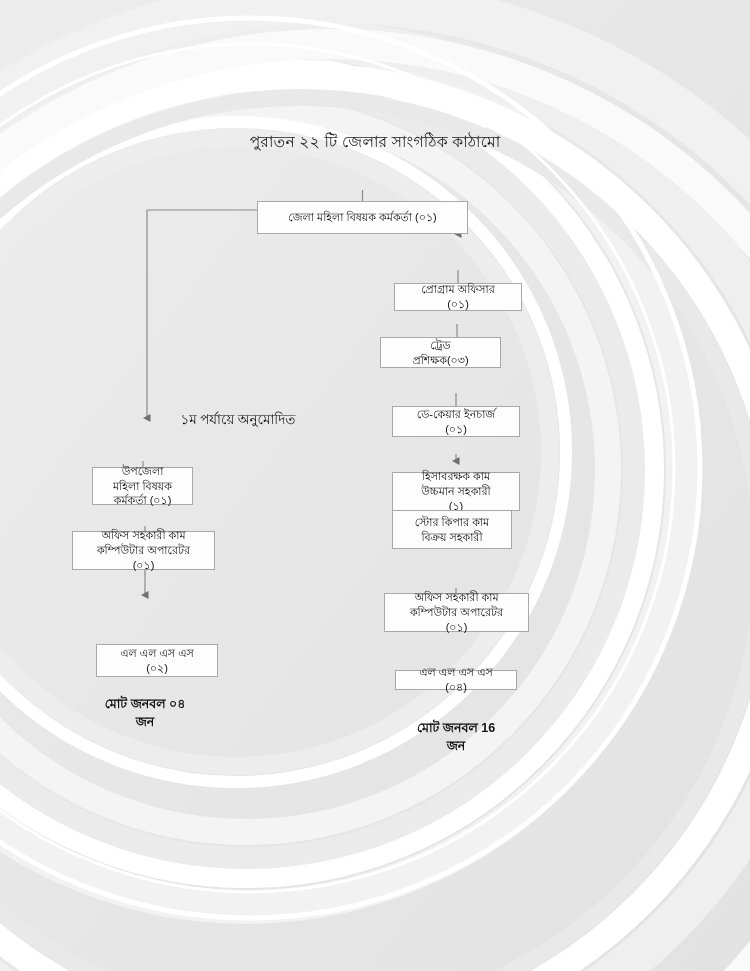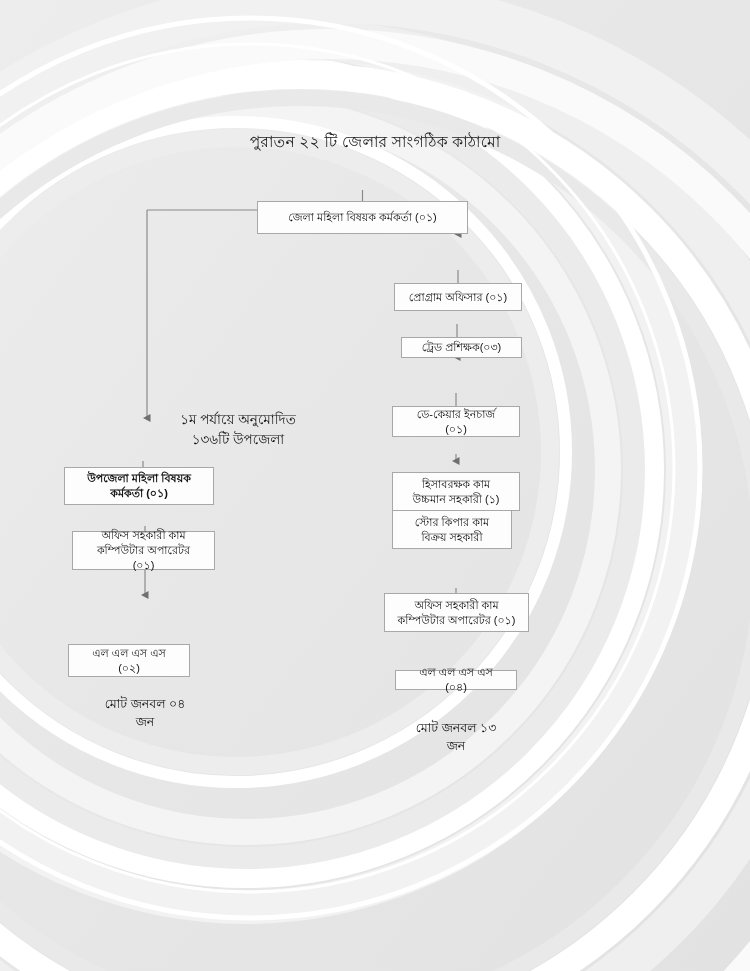--- a/index.html
+++ b/index.html
@@ -57,36 +57,37 @@
     box-sizing: border-box;
     background: #fdfdfd;
     border: 1px solid #a8a8a8;
     color: #111;
     font-size: 11px;
     line-height: 1.35;
     display: flex;
     align-items: center;
     justify-content: center;
     text-align: center;
-    padding: 2px 12px;
+    padding: 2px 20px;
   }
 
   .freetext {
     position: absolute;
     box-sizing: border-box;
     color: #111;
     text-align: center;
     line-height: 1.45;
     font-size: 13px;
   }
   .freetext.note {
     font-size: 13.5px;
   }
   .freetext.total {
     font-size: 12.5px;
+    font-weight: bold;
   }
 </style>
 </head>
 <body>
 
 <svg id="bg-swirl" viewBox="0 0 750 971" preserveAspectRatio="none" aria-hidden="true">
   <defs>
     <linearGradient id="gbase" x1="0" y1="0" x2="1" y2="1">
       <stop offset="0%" stop-color="#ededed"></stop>
       <stop offset="45%" stop-color="#e7e7e7"></stop>
@@ -148,48 +149,47 @@
     <path d="M456,588 L456,621" marker-end="url(#arrow)"></path>
   </g>
 </svg>
 
 <div id="chart-layer">
 
   <div class="title">পুরাতন ২২ টি জেলার সাংগঠিক কাঠামো</div>
 
   <div class="node" style="left:257px;top:157px;width:211px;height:33px;">জেলা মহিলা বিষয়ক কর্মকর্তা (০১)</div>
 
-  <div class="node" style="left:64px;top:423px;width:150px;height:38px;font-weight:bold;">উপজেলা মহিলা বিষয়ক কর্মকর্তা (০১)</div>
+  <div class="node" style="left:92px;top:423px;width:101px;height:38px;">উপজেলা মহিলা বিষয়ক কর্মকর্তা (০১)</div>
 
   <div class="node" style="left:72px;top:487px;width:143px;height:39px;">অফিস সহকারী কাম কম্পিউটার অপারেটর (০১)</div>
 
-  <div class="node" style="left:68px;top:600px;width:122px;height:33px;">এল এল এস এস (০২)</div>
+  <div class="node" style="left:96px;top:600px;width:122px;height:33px;">এল এল এস এস (০২)</div>
 
   <div class="node" style="left:394px;top:239px;width:128px;height:28px;">প্রোগ্রাম অফিসার (০১)</div>
 
-  <div class="node" style="left:401px;top:293px;width:121px;height:21px;">ট্রেড প্রশিক্ষক(০৩)</div>
+  <div class="node" style="left:380px;top:293px;width:121px;height:31px;">ট্রেড প্রশিক্ষক(০৩)</div>
 
   <div class="node" style="left:392px;top:362px;width:128px;height:31px;">ডে-কেয়ার ইনচার্জ (০১)</div>
 
   <div class="node" style="left:392px;top:428px;width:128px;height:39px;">হিসাবরক্ষক কাম উচ্চমান সহকারী (১)</div>
 
   <div class="node" style="left:392px;top:466px;width:120px;height:39px;">স্টোর কিপার কাম বিক্রয় সহকারী</div>
 
   <div class="node" style="left:384px;top:549px;width:145px;height:39px;">অফিস সহকারী কাম কম্পিউটার অপারেটর (০১)</div>
 
   <div class="node" style="left:395px;top:626px;width:122px;height:20px;">এল এল এস এস (০৪)</div>
 
-  <div class="freetext note" style="left:98px;top:366px;width:280px;">
+  <div class="freetext note" style="left:98px;top:366px;width:280px;font-family:Liberation Serif, serif;">
     <div>১ম পর্যায়ে অনুমোদিত</div>
-    <div>১৩৬টি উপজেলা</div>
   </div>
 
   <div class="freetext total" style="left:70px;top:651px;width:150px;">
     <div>মোট জনবল ০৪</div>
     <div>জন</div>
   </div>
 
   <div class="freetext total" style="left:381px;top:675px;width:150px;">
-    <div>মোট জনবল ১৩</div>
+    <div>মোট জনবল 16</div>
     <div>জন</div>
   </div>
 
 </div>
 
 </body></html>

